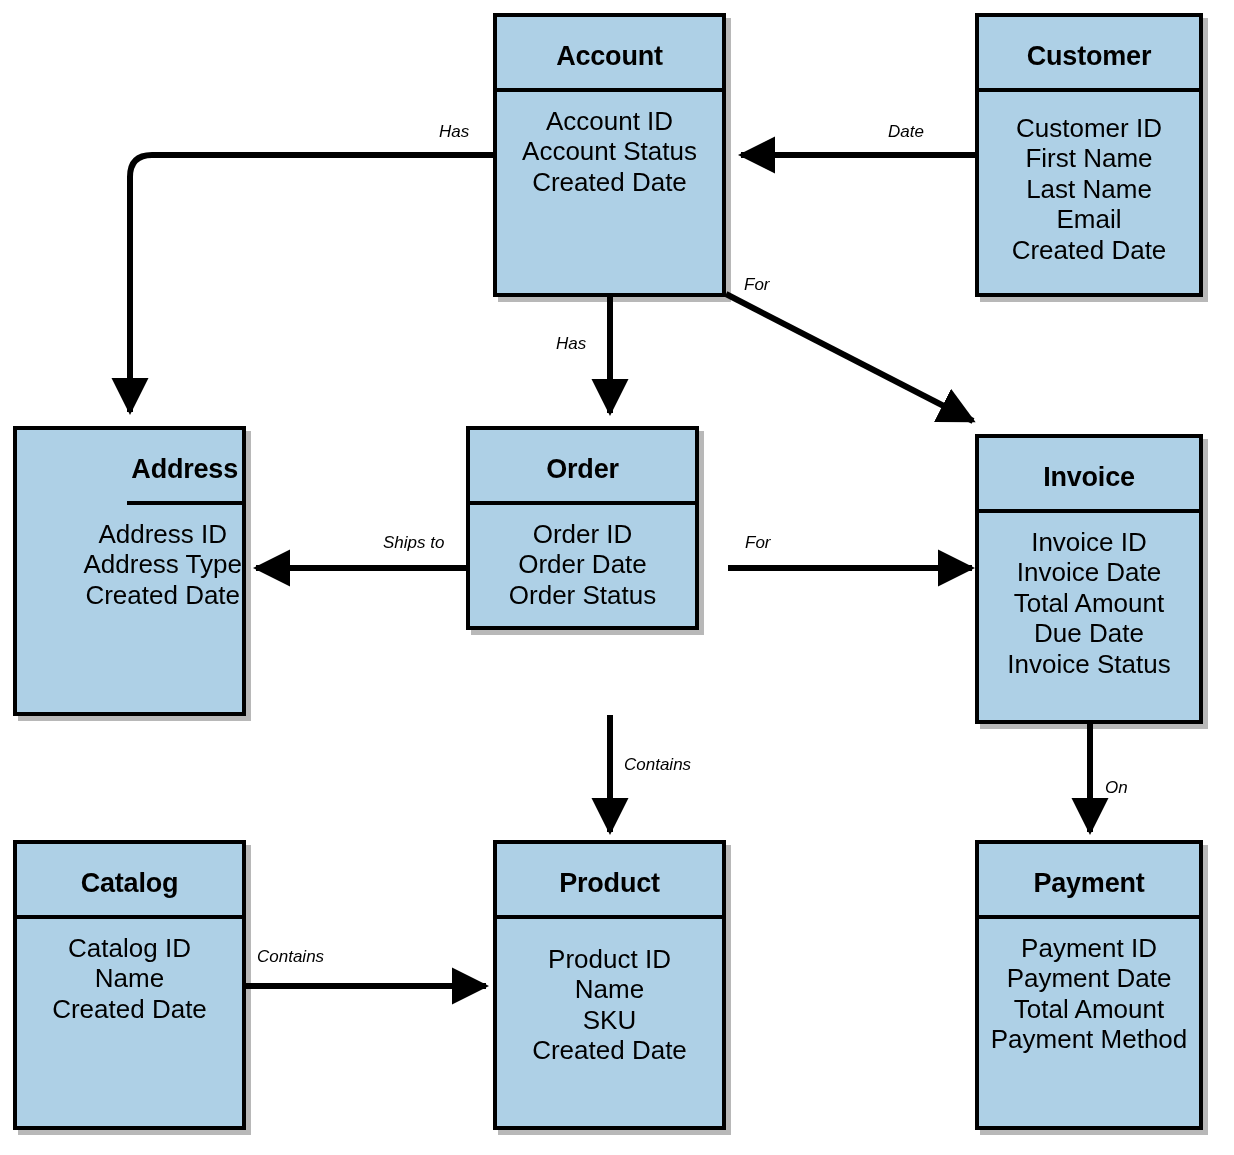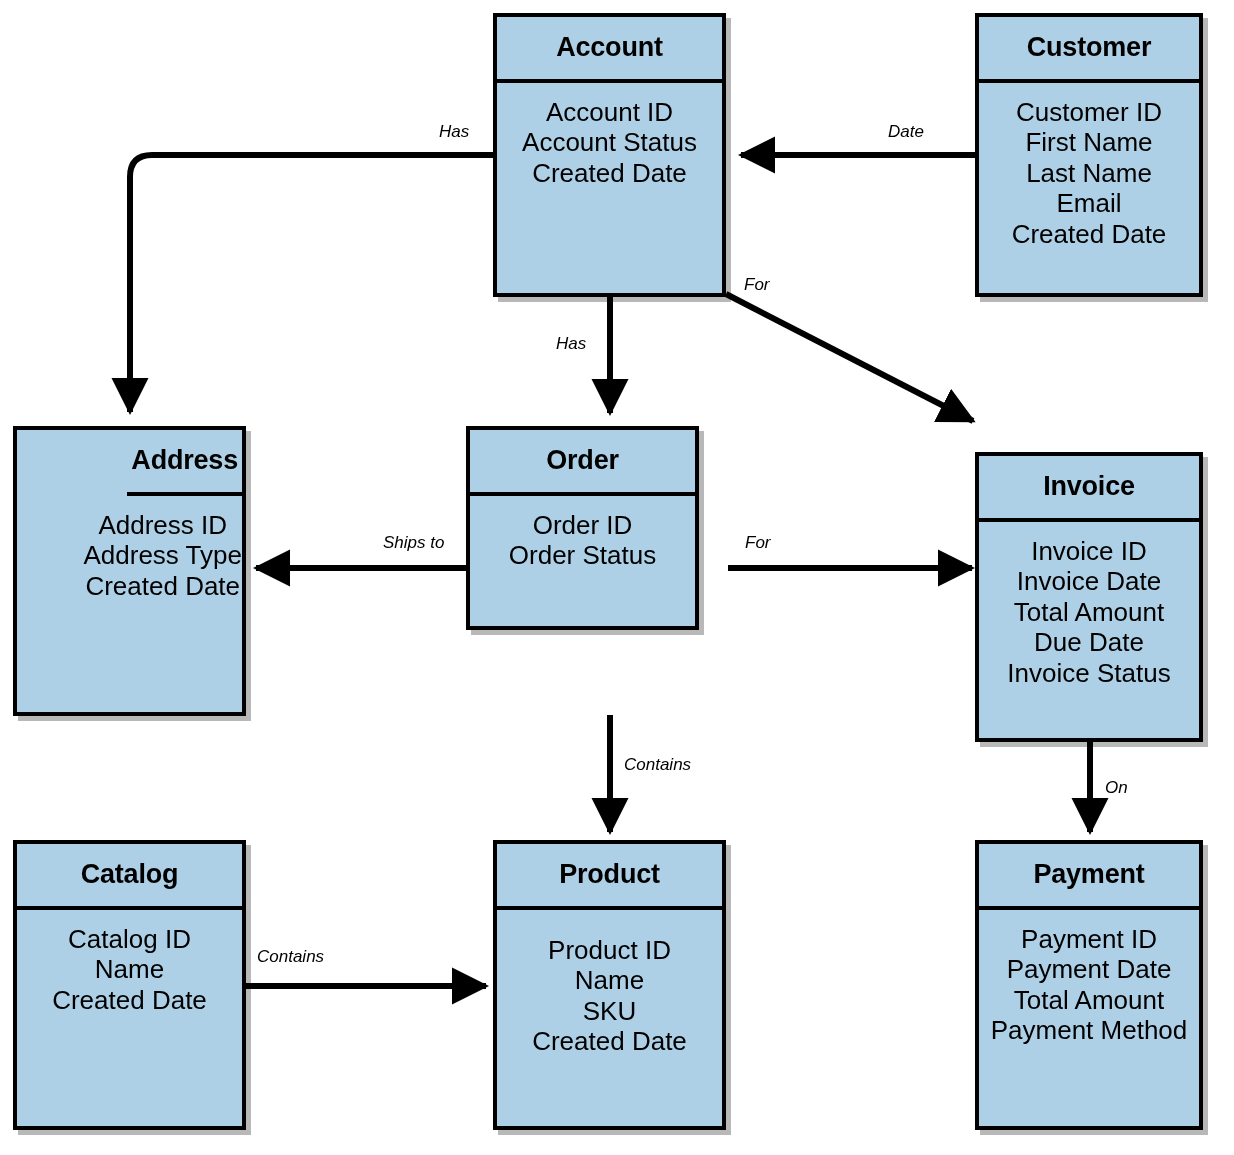--- a/index.html
+++ b/index.html
@@ -43,20 +43,21 @@
     font-weight: bold;
     font-size: 27px;
     letter-spacing: -0.2px;
     color: #000000;
     padding: 8px 4px 10px 4px;
     line-height: 1;
     height: 66px;
     display: flex;
     align-items: center;
     justify-content: center;
+    margin-top: 9px;
   }
   .entity-attrs {
     flex: 1;
     text-align: center;
     padding-top: 14px;
     font-size: 26px;
     line-height: 1.17;
     color: #000000;
   }
   .attr { white-space: nowrap; }
@@ -103,21 +104,21 @@
 
   <div class="entity" style="left:493px; top:13px; width:233px; height:284px;">
     <div class="entity-header">Account</div>
     <div class="entity-attrs">
       <div class="attr">Account ID</div>
       <div class="attr">Account Status</div>
       <div class="attr">Created Date</div>
     </div>
   </div>
 
-  <div class="entity" style="left:975px; top:13px; width:228px; height:284px;">
+  <div class="entity" style="left:975px; top:13px; width:228px; height:284px;gap:7px;">
     <div class="entity-header">Customer</div>
     <div class="entity-attrs">
       <div class="attr">Customer ID</div>
       <div class="attr">First Name</div>
       <div class="attr">Last Name</div>
       <div class="attr">Email</div>
       <div class="attr">Created Date</div>
     </div>
   </div>
 
@@ -127,25 +128,26 @@
       <div class="attr">Address ID</div>
       <div class="attr">Address Type</div>
       <div class="attr">Created Date</div>
     </div>
   </div>
 
   <div class="entity" style="left:466px; top:426px; width:233px; height:204px;">
     <div class="entity-header">Order</div>
     <div class="entity-attrs">
       <div class="attr">Order ID</div>
+      <div class="attr">Order Date</div>
       <div class="attr">Order Status</div>
     </div>
   </div>
 
-  <div class="entity" style="left:975px; top:452px; width:228px; height:290px;">
+  <div class="entity" style="left:975px; top:434px; width:228px; height:290px;">
     <div class="entity-header">Invoice</div>
     <div class="entity-attrs">
       <div class="attr">Invoice ID</div>
       <div class="attr">Invoice Date</div>
       <div class="attr">Total Amount</div>
       <div class="attr">Due Date</div>
       <div class="attr">Invoice Status</div>
     </div>
   </div>
 

